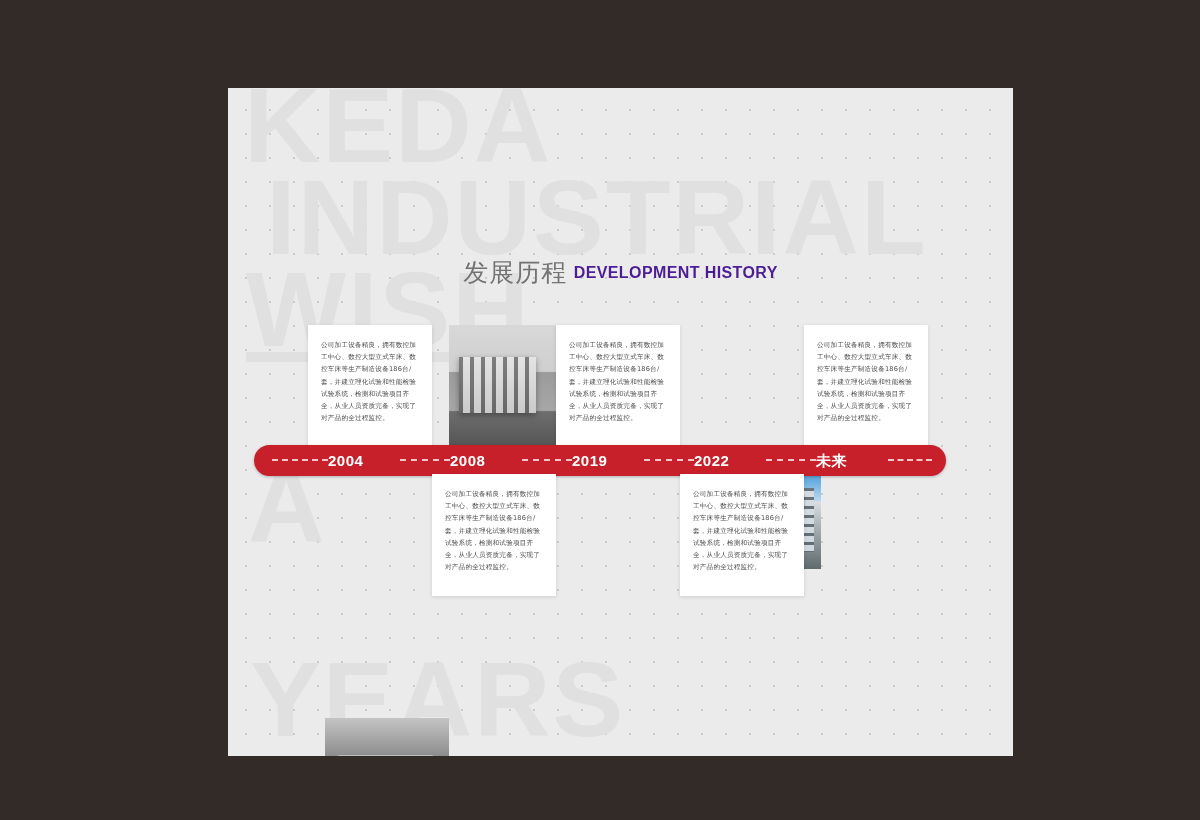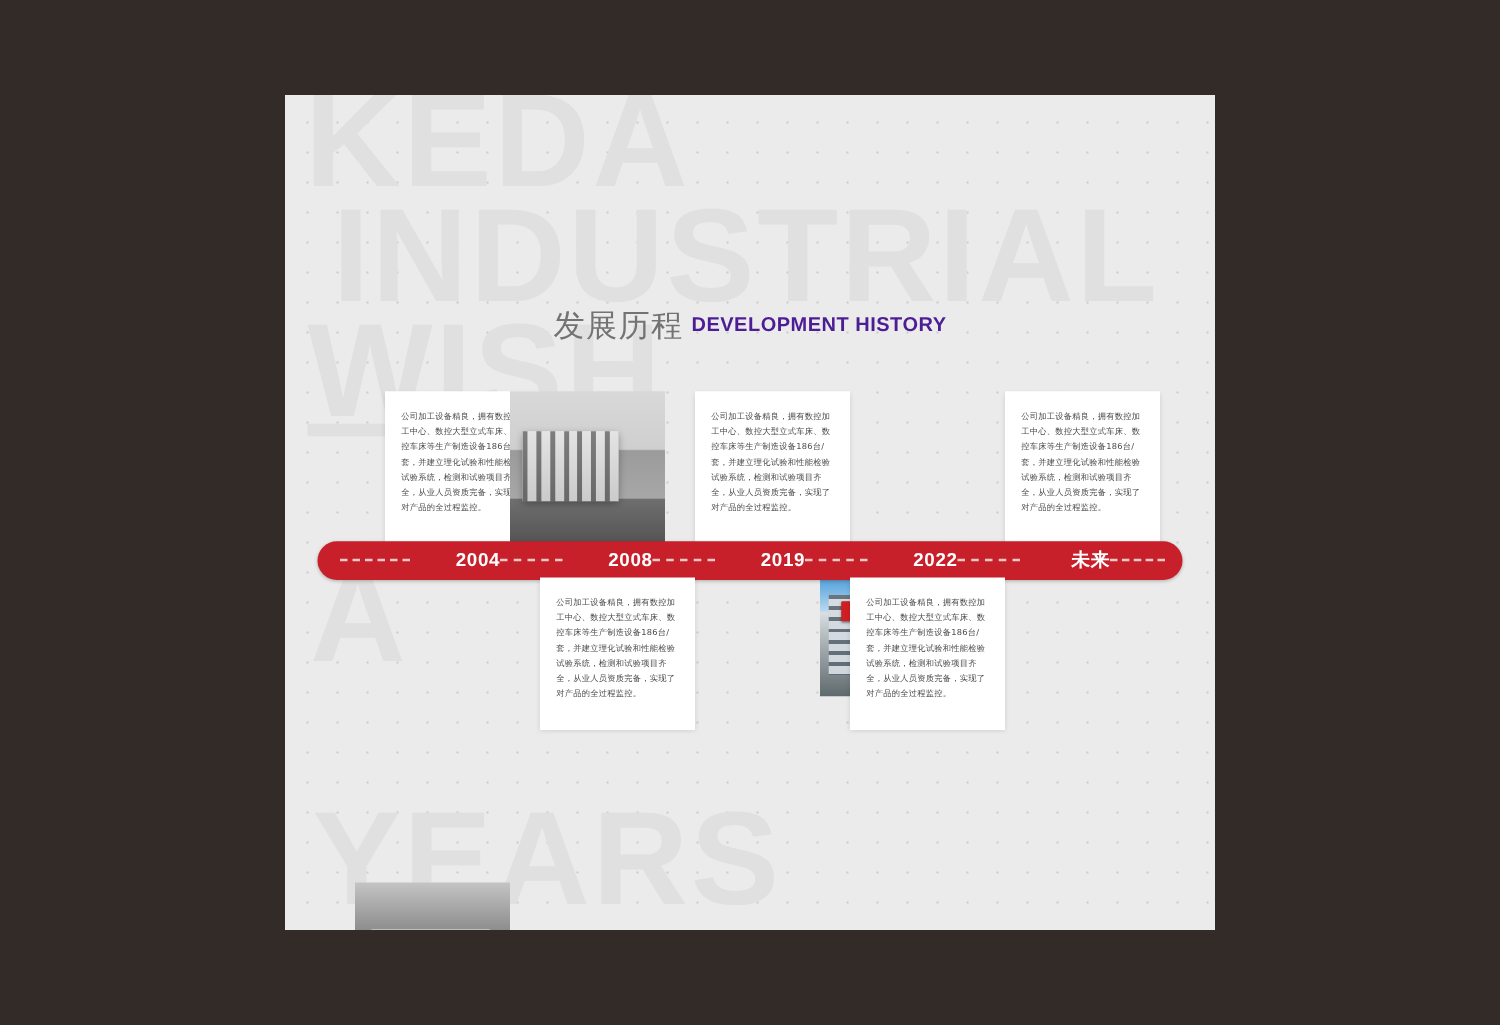--- a/index.html
+++ b/index.html
@@ -14,25 +14,26 @@
     position: relative;
     width: 1200px;
     height: 820px;
     background: #332b28;
     overflow: hidden;
   }
   
   #slide {
     position: absolute;
     left: 228px;
-    top: 76px;
+    top: 88px;
     width: 744px;
     height: 668px;
     background: #ebebeb;
     overflow: hidden;
+    padding-left: 41px;
   }
   
   #dots {
     position: absolute;
     inset: 0;
     background-image: radial-gradient(#c9c9c9 1.1px, transparent 1.2px);
     background-size: 24px 24px;
     background-position: 6px 10px;
     opacity: .95;
     pointer-events: none;
@@ -99,21 +100,21 @@
     box-shadow: 0 1px 3px rgba(0,0,0,.25);
   }
   .tl-year {
     position: absolute;
     top: 0;
     height: 21px;
     line-height: 31px;
     color: #ffffff;
     font-size: 15px;
     font-weight: bold;
-    text-align: right;
+    text-align: left;
     width: 72px;
     letter-spacing: .5px;
   }
   .tl-dash {
     position: absolute;
     top: 14px;
     height: 2px;
     border-top: 2px dashed rgba(255,255,255,.75);
   }
 

